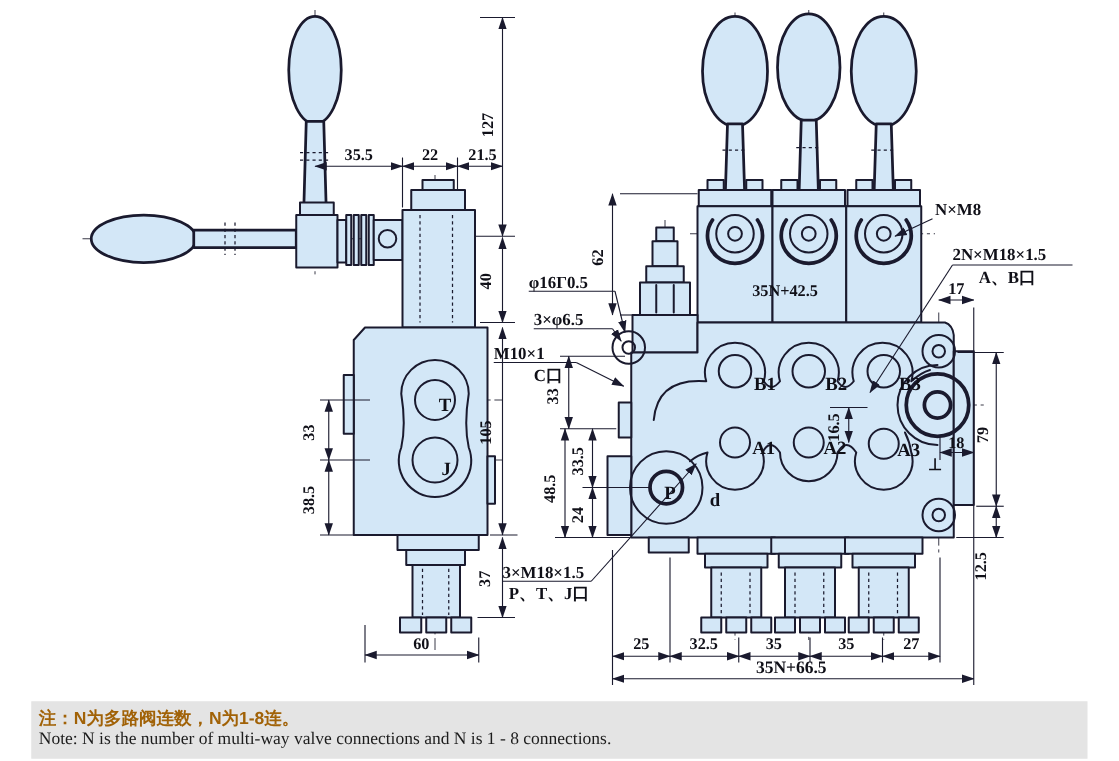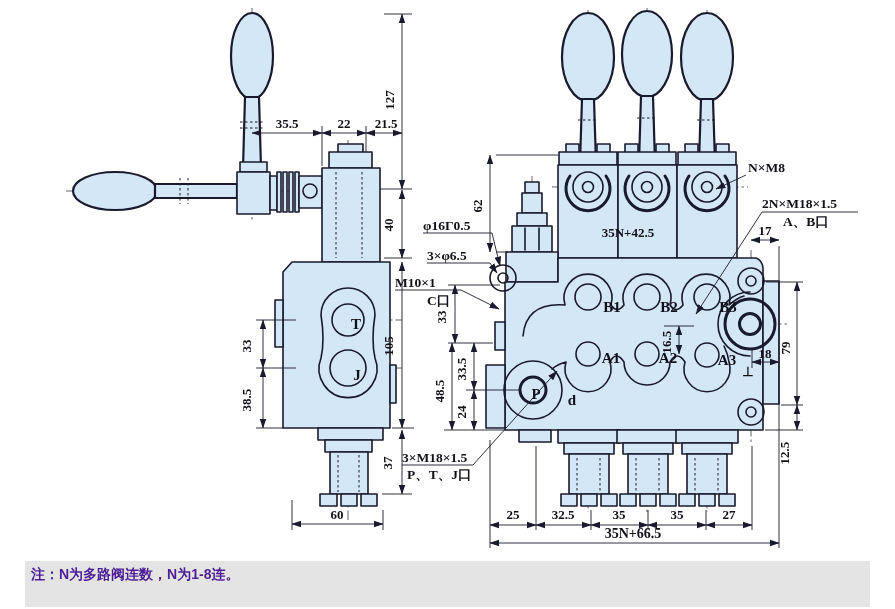--- a/index.html
+++ b/index.html
@@ -11,21 +11,21 @@
   .b  {stroke:#1a1a2e;fill:none;stroke-width:3;stroke-linecap:round;}
   .dim{stroke:#1a1a2e;stroke-width:0.9;fill:none;}
   .cl {stroke:#3a3a48;stroke-width:0.8;stroke-dasharray:11 3 2.5 3;fill:none;}
   .brk{stroke:#1a1a2e;stroke-width:1;stroke-dasharray:2.5 2.5;fill:none;}
   text{fill:#101018;}
   .dt {font:bold 13px "Liberation Serif",serif;}
   .pt {font:bold 15px "Liberation Serif",serif;}
   .lb {font:bold 13.5px "Liberation Serif",serif;}
   .tt {font:bold 14px "Liberation Serif",serif;}
   .note-bar{position:absolute;left:25px;top:561px;width:845px;height:46px;background:#e4e4e4;}
-  .note-zh{position:absolute;left:6px;top:5px;font:bold 14px "Liberation Sans",sans-serif;color:#4c1d95;}
+  .note-zh{position:absolute;left:6px;top:5px;font:bold 14px "Liberation Sans",sans-serif;color:#a16207;}
   .note-en{position:absolute;left:6px;top:23px;font:14px "Liberation Serif",serif;color:#1c1c1c;}
 </style>
 </head>
 <body>
 
 <div class="stage">
 <svg width="895" height="609" viewBox="0 0 895 609">
   <defs>
     <marker id="ar" viewBox="0 0 10 10" refX="9.5" refY="5" markerWidth="11" markerHeight="11" orient="auto-start-reverse">
       <path d="M0,1.6 L10,5 L0,8.4 z" fill="#1a1a2e"></path>
@@ -366,14 +366,15 @@
       <text class="dt" x="677" y="519" text-anchor="middle">35</text>
       <text class="dt" x="729" y="519" text-anchor="middle">27</text>
       <line class="dim" x1="490" y1="543" x2="779" y2="543" marker-start="url(#ar)" marker-end="url(#ar)"></line>
       <text class="tt" x="633" y="538" text-anchor="middle">35N+66.5</text>
     </g>
   </g>
 </svg>
 
   <div class="note-bar">
     <div class="note-zh">注：N为多路阀连数，N为1-8连。</div>
+    <div class="note-en">Note: N is the number of multi-way valve connections and N is 1 - 8 connections.</div>
   </div>
 </div>
 
 </body></html>

